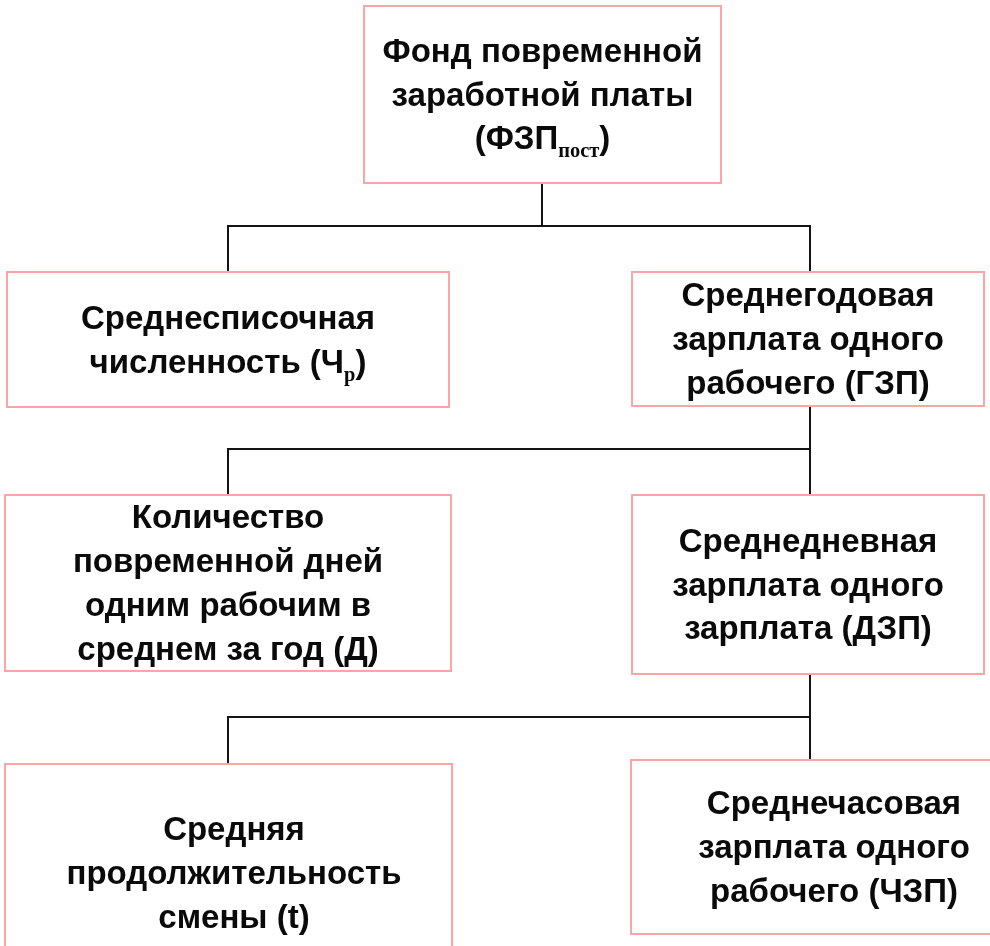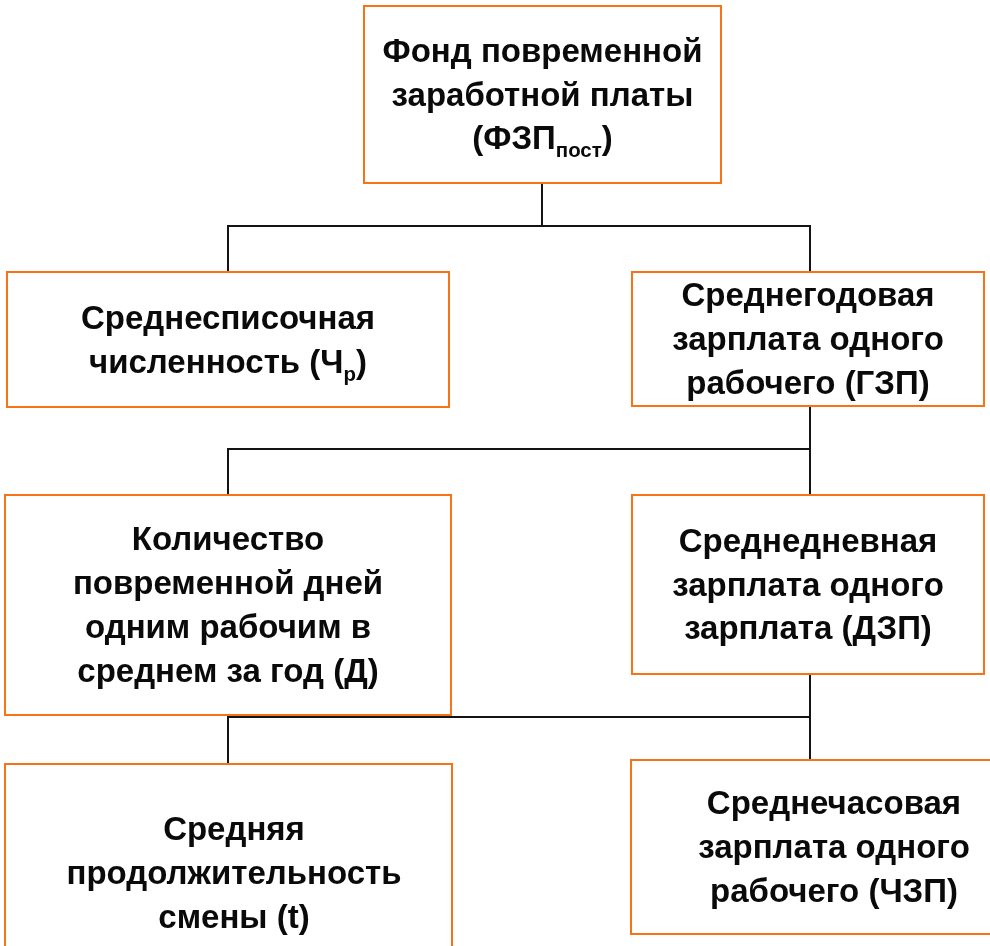--- a/index.html
+++ b/index.html
@@ -11,37 +11,38 @@
     position: relative;
     width: 990px;
     height: 946px;
     background: #ffffff;
     font-family: "Liberation Sans", sans-serif;
     overflow: hidden;
   }
   .box {
     position: absolute;
     box-sizing: border-box;
-    border: 2px solid #f97316;
+    border: 2px solid #fca5a5;
     background: #ffffff;
     display: flex;
     align-items: center;
     justify-content: center;
     text-align: center;
   }
   .box-text {
     font-size: 33px;
     font-weight: bold;
     color: #0a0a0a;
     line-height: 1.33;
     white-space: nowrap;
   }
   .box-text sub {
     font-size: 0.62em;
     line-height: 0;
+    font-family: Liberation Serif, serif;
   }
   .line {
     position: absolute;
     background: #141414;
   }
 </style>
 </head>
 <body>
 
 <div class="canvas">
@@ -77,21 +78,21 @@
   </div>
 
   <div class="box" style="left:631px; top:271px; width:354px; height:136px;justify-content:center;">
     <div class="box-text">
       <div>Среднегодовая</div>
       <div>зарплата одного</div>
       <div>рабочего (ГЗП)</div>
     </div>
   </div>
 
-  <div class="box" style="left:4px; top:494px; width:448px; height:222px;">
+  <div class="box" style="left:4px; top:494px; width:448px; height:178px;">
     <div class="box-text">
       <div>Количество</div>
       <div>повременной дней</div>
       <div>одним рабочим в</div>
       <div>среднем за год (Д)</div>
     </div>
   </div>
 
   <div class="box" style="left:631px; top:494px; width:354px; height:181px;text-align:center;">
     <div class="box-text">

